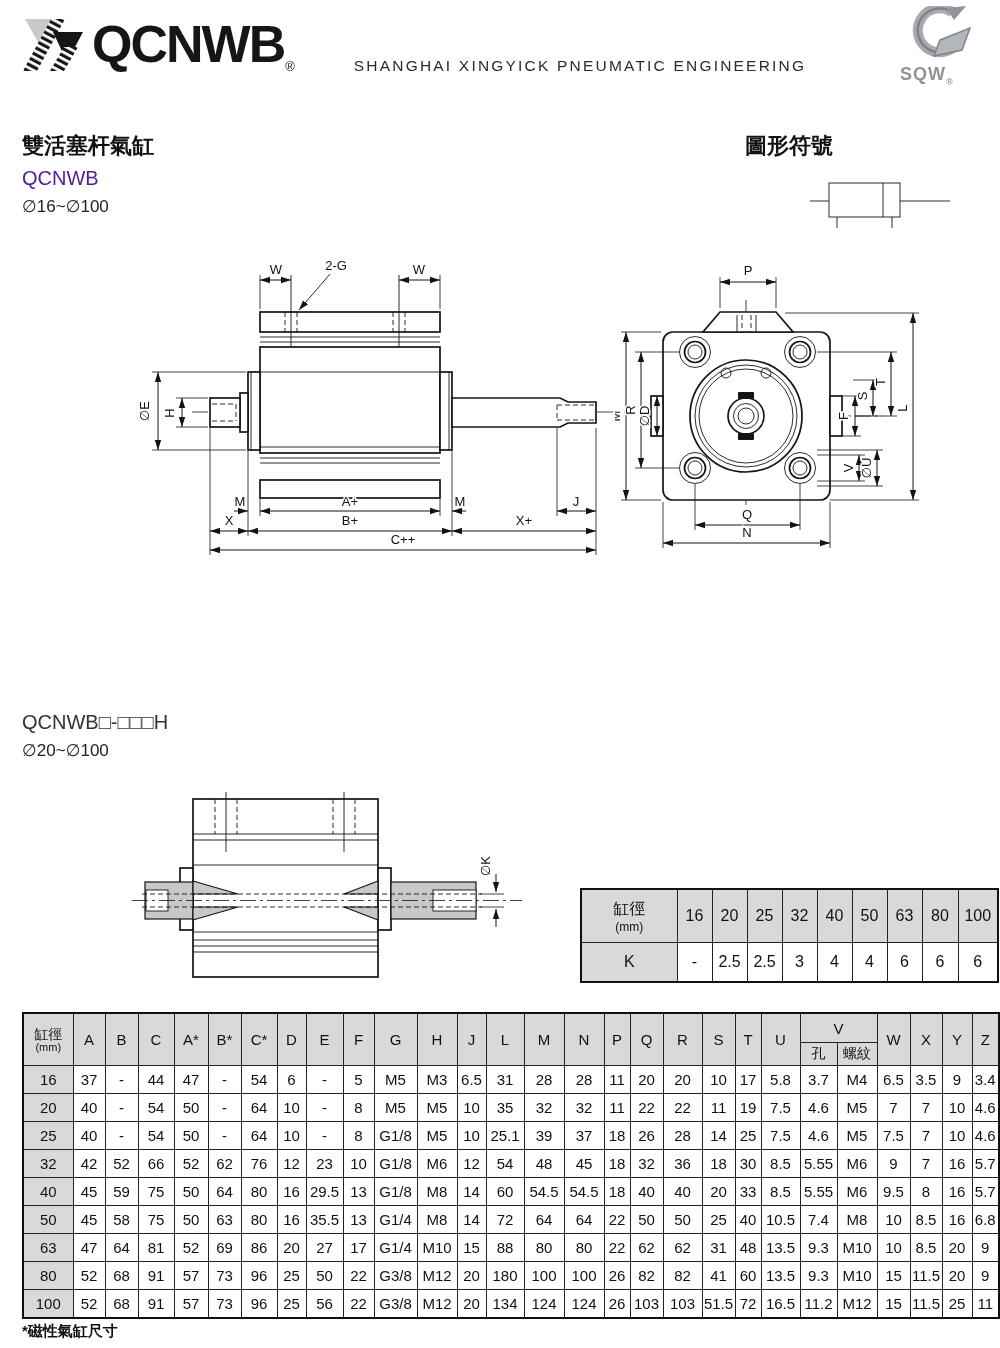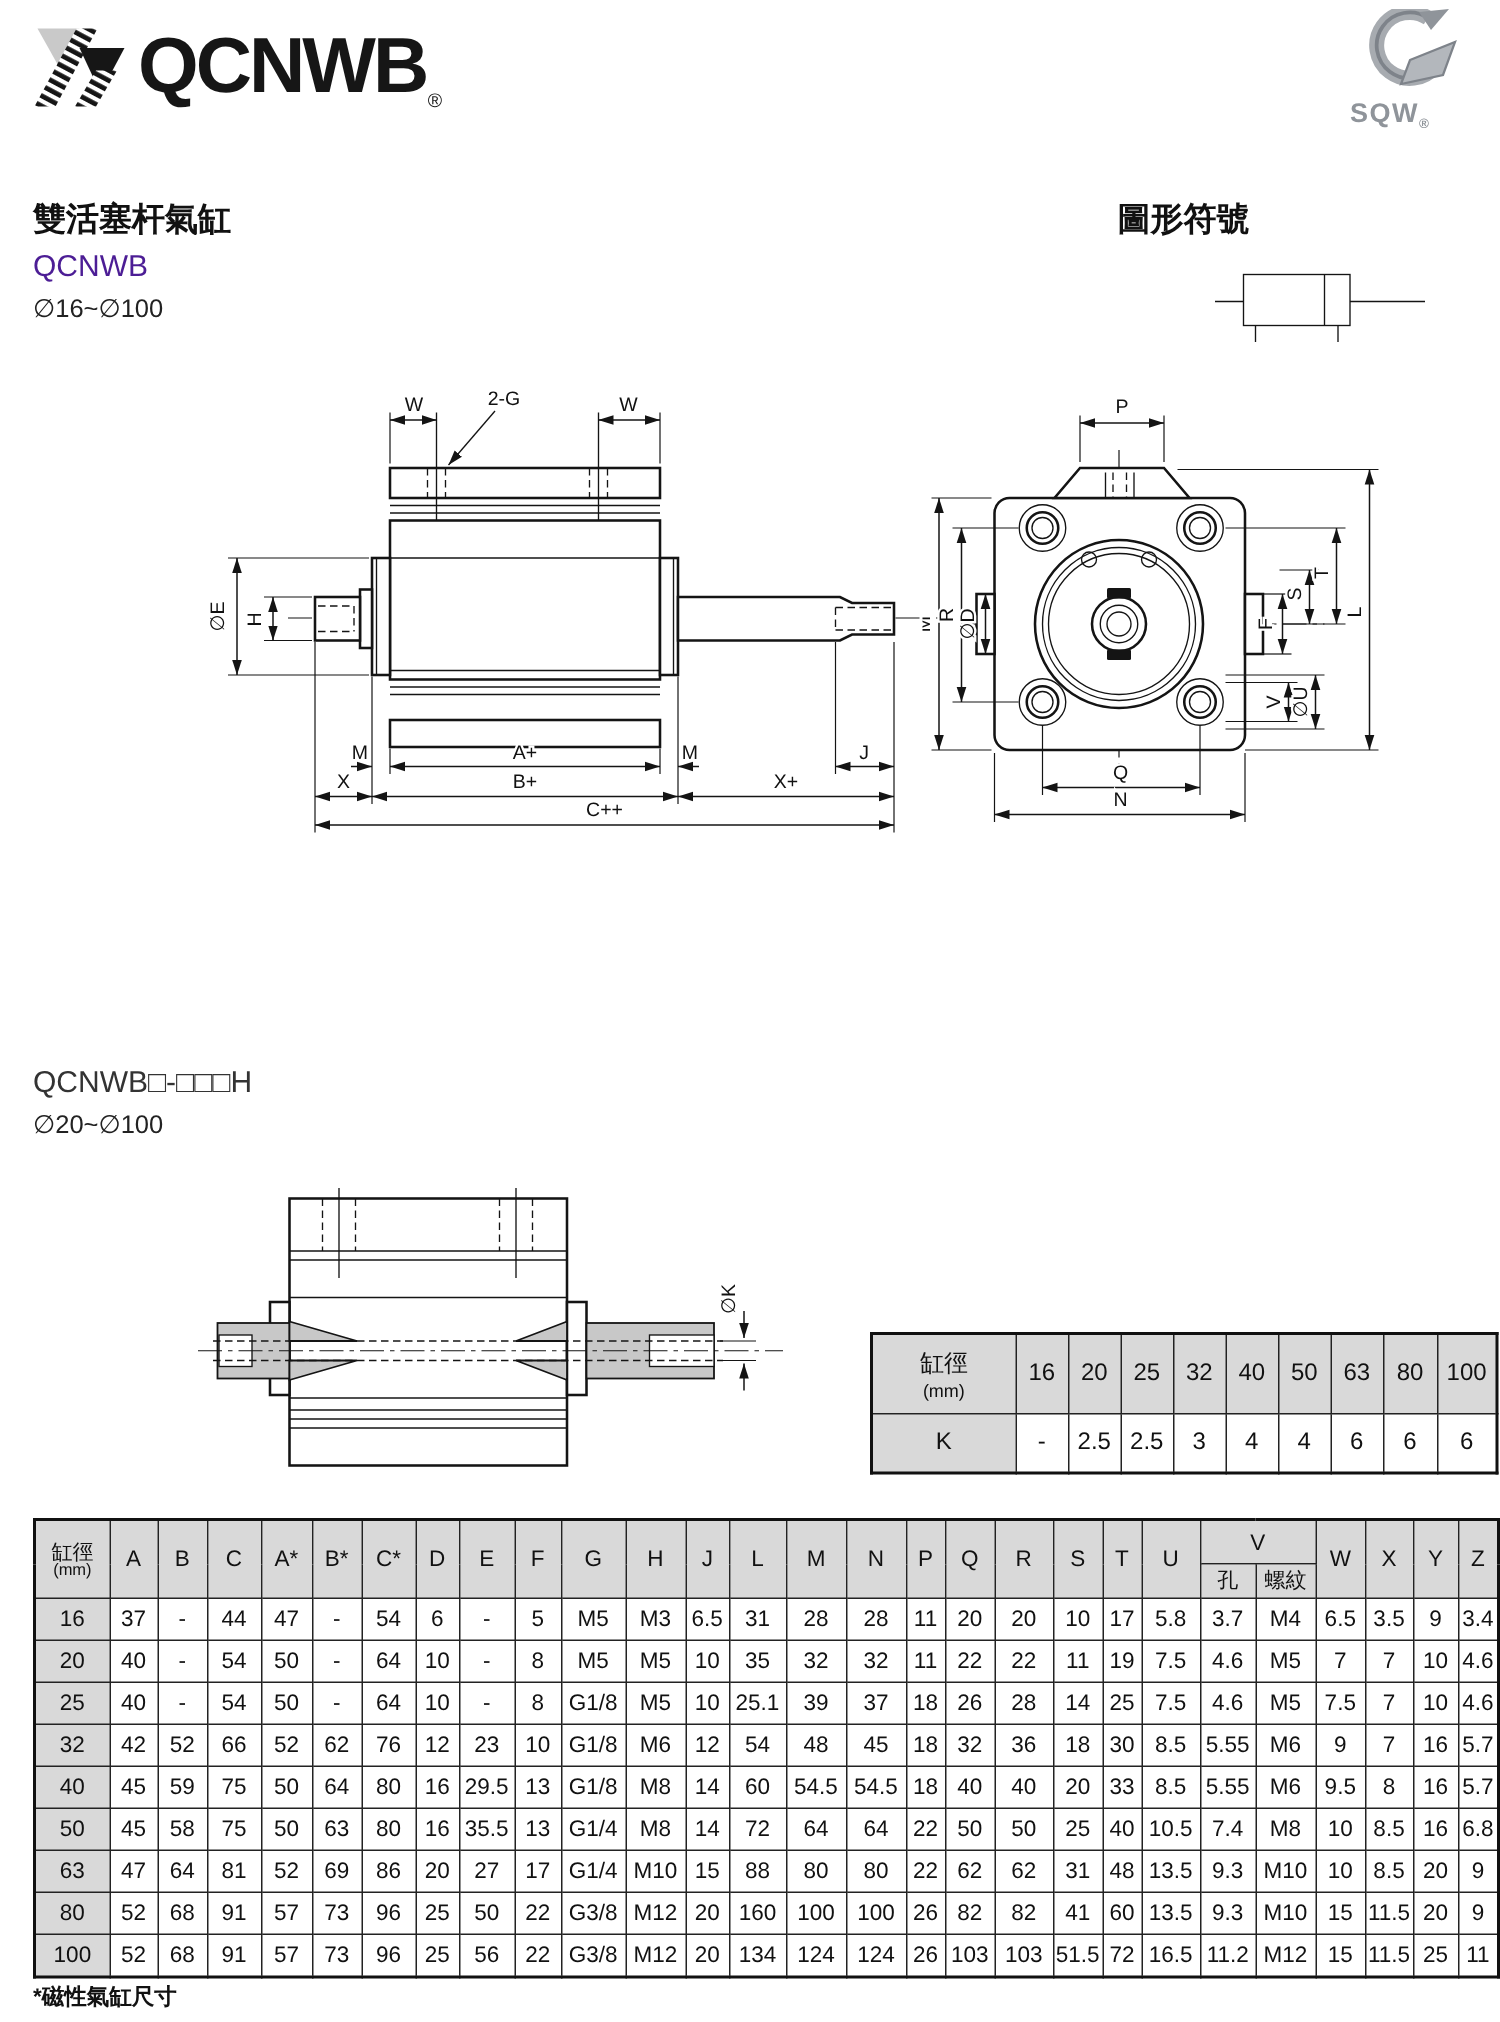--- a/index.html
+++ b/index.html
@@ -90,20 +90,21 @@
       </defs>
       <polygon points="5,5 33,5 19,30" fill="#c9c9c9"></polygon>
       <polygon points="3,57 31,5 45,5 17,57" fill="url(#hatch)"></polygon>
       <polygon points="33,18 63,18 47,48" fill="#161616"></polygon>
       <polygon points="30,57 44,33 58,33 44,57" fill="url(#hatch)"></polygon>
     </svg>
     <span class="sxpc-text">QCNWB</span>
     <span class="sxpc-reg">®</span>
   </div>
 
+  <div class="abs company">SHANGHAI XINGYICK PNEUMATIC ENGINEERING</div>
 
   <div class="abs sqw-logo">
     <svg width="74" height="60" viewBox="0 0 74 60">
       <path d="M52,6 A22,22 0 1 0 57,38" fill="none" stroke="#a7abb0" stroke-width="10"></path>
       <path d="M52,6 A22,22 0 1 0 57,38" fill="none" stroke="#7e838a" stroke-width="2.5"></path>
       <polygon points="40,34 70,22 62,44 34,50" fill="#b3b7bc" stroke="#7e838a" stroke-width="1.5"></polygon>
       <polygon points="46,2 66,0 54,14" fill="#8f949a"></polygon>
     </svg>
     <div class="sqw-text"><span>SQW</span><span class="sqw-reg">®</span></div>
   </div>
@@ -673,21 +674,21 @@
           <td>91</td>
           <td>57</td>
           <td>73</td>
           <td>96</td>
           <td>25</td>
           <td>50</td>
           <td>22</td>
           <td>G3/8</td>
           <td>M12</td>
           <td>20</td>
-          <td>160</td>
+          <td>180</td>
           <td>100</td>
           <td>100</td>
           <td>26</td>
           <td>82</td>
           <td>82</td>
           <td>41</td>
           <td>60</td>
           <td>13.5</td>
           <td>9.3</td>
           <td>M10</td>

